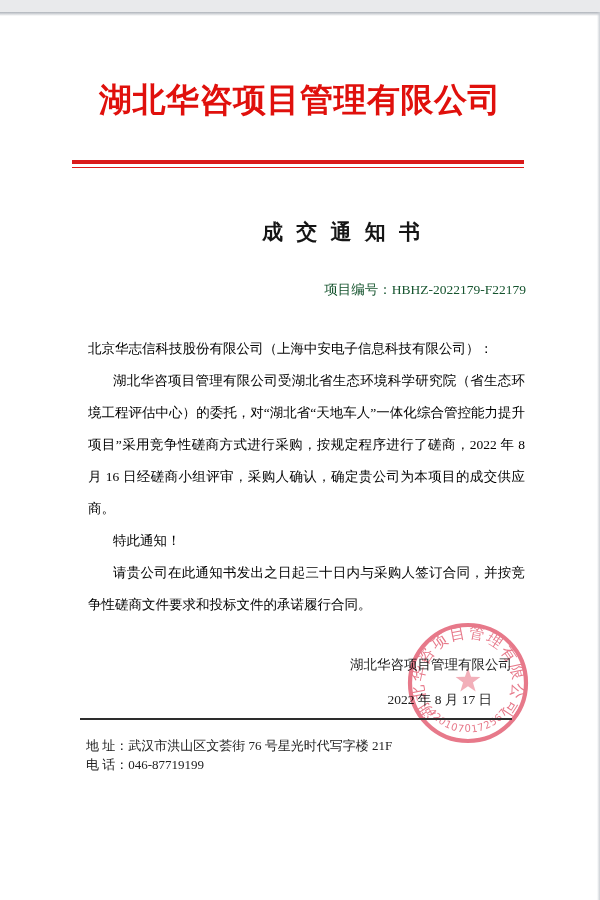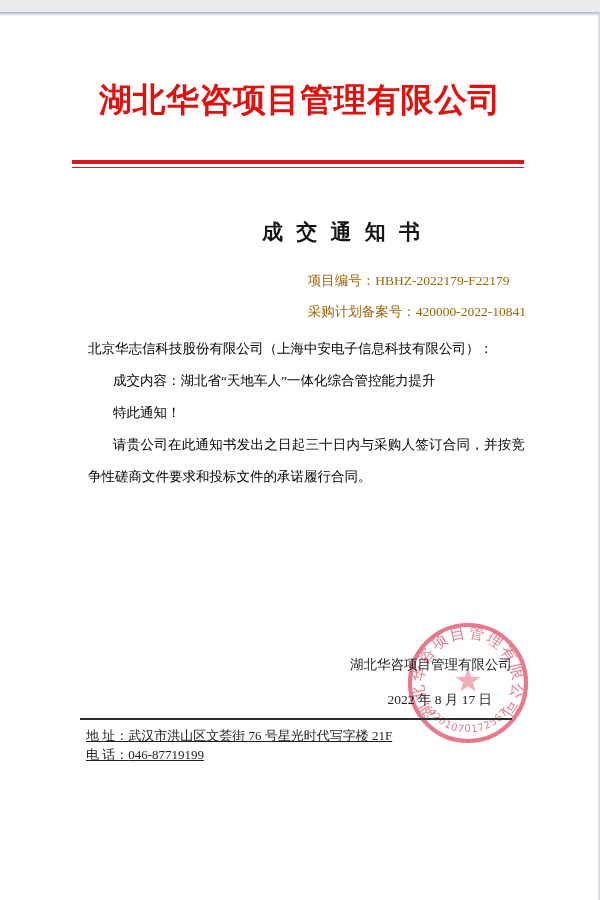--- a/index.html
+++ b/index.html
@@ -27,22 +27,22 @@
   .rule-thick { height:4px;   background:#da1a1a; }
   .rule-thin  { height:1.5px; background:#da1a1a; margin-top:2.5px; }
 
   .doc-title {
     position:absolute; top:206px; left:0; width:100%; margin:0;
     text-align:center; font-size:21px; font-weight:700;
     letter-spacing:4px; color:#151515; white-space:nowrap;padding-left:43px;
   }
 
   .meta {
-    position:absolute; top:253px; right:74px;
-    text-align:left; font-size:13.5px; line-height:31px; color:#a16207;
+    position:absolute; top:262px; right:74px;
+    text-align:center; font-size:13.5px; line-height:31px; color:#14532d;
   }
 
   .body-block {
     position:absolute; top:321px; left:88px; width:437px;
     font-size:13.5px; line-height:32px; text-align:justify; color:#000000;
   }
   .body-block p { margin:0; }
   .indent { text-indent:25px; }
 
   .sig-company { position:absolute; top:644px; right:88px;  font-size:13.5px; white-space:nowrap; }
@@ -52,21 +52,21 @@
     position:absolute; left:383px; top:586px; width:170px; height:170px;
     mix-blend-mode:multiply; opacity:.82; pointer-events:none;
   }
   .stamp-ring-text { fill:#e25b70; font-size:15.5px; letter-spacing:2px;
                      font-family:"Liberation Serif","DejaVu Serif",serif; }
   .stamp-serial    { fill:#e25b70; font-size:10px; letter-spacing:0.8px;
                      font-family:"DejaVu Sans","Liberation Sans",sans-serif; }
 
   .footer { position:absolute; left:80px; top:706px; width:440px; font-size:13px; color:#202020; }
   .footer-rule  { height:1.5px; background:#2d2d2d; width:432px; }
-  .footer-lines { padding-left:6px; padding-top:6px; line-height:19.5px;text-decoration:underline; }
+  .footer-lines { padding-left:6px; padding-top:16px; line-height:19.5px; }
   .footer-line  { white-space:nowrap; }
 </style>
 </head>
 <body>
 
 <div class="page">
   <div class="scan-top"></div>
   <div class="scan-right"></div>
   <div class="scan-bottom"></div>
 
@@ -74,26 +74,25 @@
 
   <div class="rule">
     <div class="rule-thick"></div>
     <div class="rule-thin"></div>
   </div>
 
   <h1 class="doc-title">成 交 通 知 书</h1>
 
   <div class="meta">
     <div><span>项目编号：</span><span>HBHZ-2022179-F22179</span></div>
-    <div><span>采购计划备案号：</span><span>420000-2022-10841</span></div>
   </div>
 
   <div class="body-block">
     <p>北京华志信科技股份有限公司（上海中安电子信息科技有限公司）：</p>
-    <p class="indent">成交内容：湖北省“天地车人”一体化综合管控能力提升</p>
+    <p class="indent">湖北华咨项目管理有限公司受湖北省生态环境科学研究院（省生态环境工程评估中心）的委托，对“湖北省“天地车人”一体化综合管控能力提升项目”采用竞争性磋商方式进行采购，按规定程序进行了磋商，2022 年 8 月 16 日经磋商小组评审，采购人确认，确定贵公司为本项目的成交供应商。</p>
     <p class="indent">特此通知！</p>
     <p class="indent">请贵公司在此通知书发出之日起三十日内与采购人签订合同，并按竞争性磋商文件要求和投标文件的承诺履行合同。</p>
   </div>
 
   <div class="sig-company">湖北华咨项目管理有限公司</div>
   <div class="sig-date">2022 年 8 月 17 日</div>
 
   <svg class="stamp" viewBox="0 0 170 170" aria-hidden="true">
     <defs>
       <path id="arcTop" d="M 53.2 116.8 A 45 45 0 1 1 116.8 116.8" fill="none"></path>

